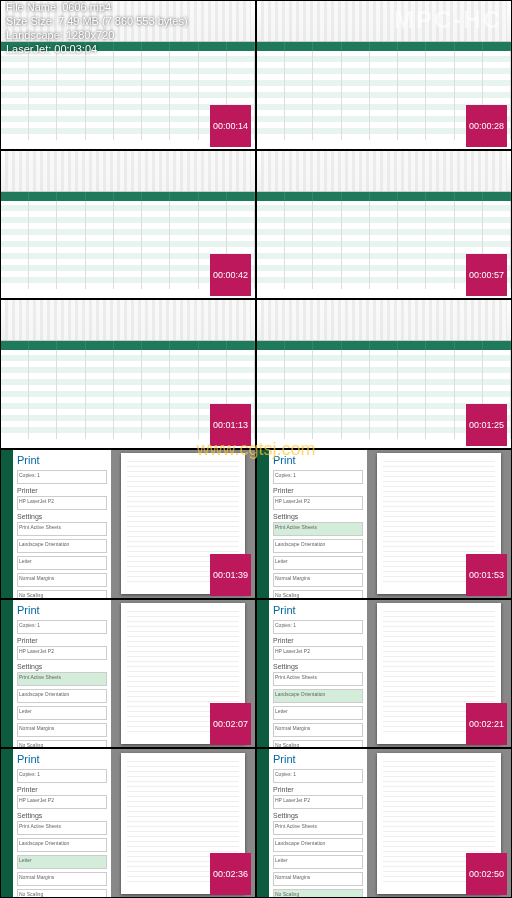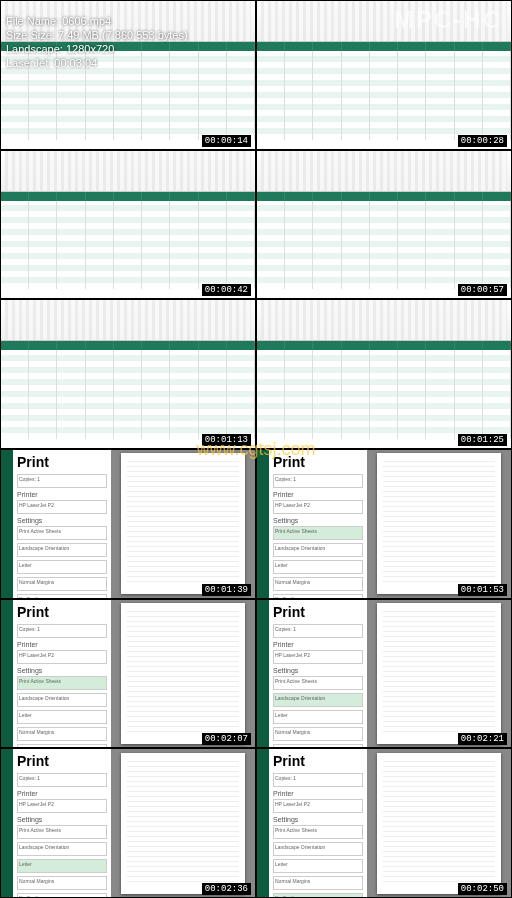--- a/index.html
+++ b/index.html
@@ -1,34 +1,34 @@
 <!DOCTYPE html>
 <html><head>
 <meta charset="utf-8">
 <style>
   body { margin: 0; padding: 0; width: 512px; height: 898px; font-family: Arial, sans-serif; background: #000; overflow: hidden; }
-  .overlay-text { position: absolute; top: 14px; left: 6px; color: #fff; font-size: 11px; line-height: 14px; z-index: 100; text-shadow: 0 0 3px rgba(0,0,0,0.8); }
+  .overlay-text { position: absolute; top: 0; left: 6px; color: #fff; font-size: 11px; line-height: 14px; z-index: 100; text-shadow: 0 0 3px rgba(0,0,0,0.8); }
   .mpc-logo { position: absolute; top: 6px; right: 10px; color: rgba(255,255,255,0.6); font-size: 24px; font-weight: bold; letter-spacing: 2px; z-index: 100; }
   .grid { position: absolute; top: 0; left: 0; right: 0; bottom: 0; display: grid; grid-template-columns: 1fr 1fr; grid-template-rows: repeat(6, 1fr); }
   .cell { position: relative; background: #fff; overflow: hidden; border: 1px solid #000; }
-  .timestamp { position: absolute; bottom: 2px; right: 4px; background: #000000; color: #fff; font-size: 9px; padding: 1px 3px; font-family: Liberation Mono, monospace; }
+  .timestamp { position: absolute; bottom: 2px; right: 4px; background: #be185d; color: #fff; font-size: 9px; padding: 16px 3px; font-family: Liberation Sans, sans-serif; }
   
   .excel-top { height: 40px; background: linear-gradient(#fff, #f0f0f0); border-bottom: 1px solid #ccc; display: flex; align-items: center; font-size: 6px; color: #333; padding: 0 4px; }
   .ribbon-icons { height: 100%; width: 100%; background: repeating-linear-gradient(90deg, #e8e8e8 0, #e8e8e8 3px, #f8f8f8 3px, #f8f8f8 7px); opacity: 0.8; }
   .excel-table { width: 100%; height: calc(100% - 50px); }
   .table-header { height: 9px; background: #1f7a5c; display: flex; }
   .table-header > div { flex: 1; border-right: 1px solid #2a8a6c; }
   .table-rows { height: calc(100% - 9px); background: repeating-linear-gradient(0deg, #fff 0, #fff 6px, #e8f4f0 6px, #e8f4f0 12px); position: relative; }
   .table-cols { position: absolute; top:0; left:0; right:0; bottom:0; display: flex; }
   .table-cols > div { flex: 1; border-right: 1px solid #ddd; }
   
   .print-left { position: absolute; left: 0; top: 0; bottom: 0; width: 12px; background: #0e5c3f; }
   .print-body { position: absolute; left: 12px; top: 0; right: 0; bottom: 0; display: flex; }
   .print-panel { width: 90px; padding: 4px; }
-  .print-title { font-size: 14px; color: #000000; font-weight: 700; margin-bottom: 4px; }
+  .print-title { font-size: 11px; color: #0369a1; font-weight: 400; margin-bottom: 4px; }
   .print-field { height: 10px; border: 1px solid #ccc; margin-bottom: 3px; font-size: 5px; padding: 1px; color: #666; background: #fff; }
   .print-section { font-size: 7px; color: #555; margin: 3px 0 2px 0; }
   .print-preview { flex: 1; background: #888; display: flex; align-items: center; justify-content: center; padding: 6px; }
   .preview-page { background: #fff; width: 85%; height: 92%; box-shadow: 0 1px 3px rgba(0,0,0,0.5); padding: 8px 6px; }
   .preview-page .mini-table { width: 100%; height: 100%; background: repeating-linear-gradient(0deg, #fff 0, #fff 4px, #eee 4px, #eee 5px), repeating-linear-gradient(90deg, transparent 0, transparent 8px, rgba(0,0,0,0.08) 8px, rgba(0,0,0,0.08) 9px); }
   .watermark { position: absolute; top: 50%; left: 50%; transform: translate(-50%, -50%); color: rgba(255,200,50,0.7); font-size: 18px; font-weight: normal; z-index: 50; pointer-events: none; white-space: nowrap; }
 </style>
 </head>
 <body>
 

